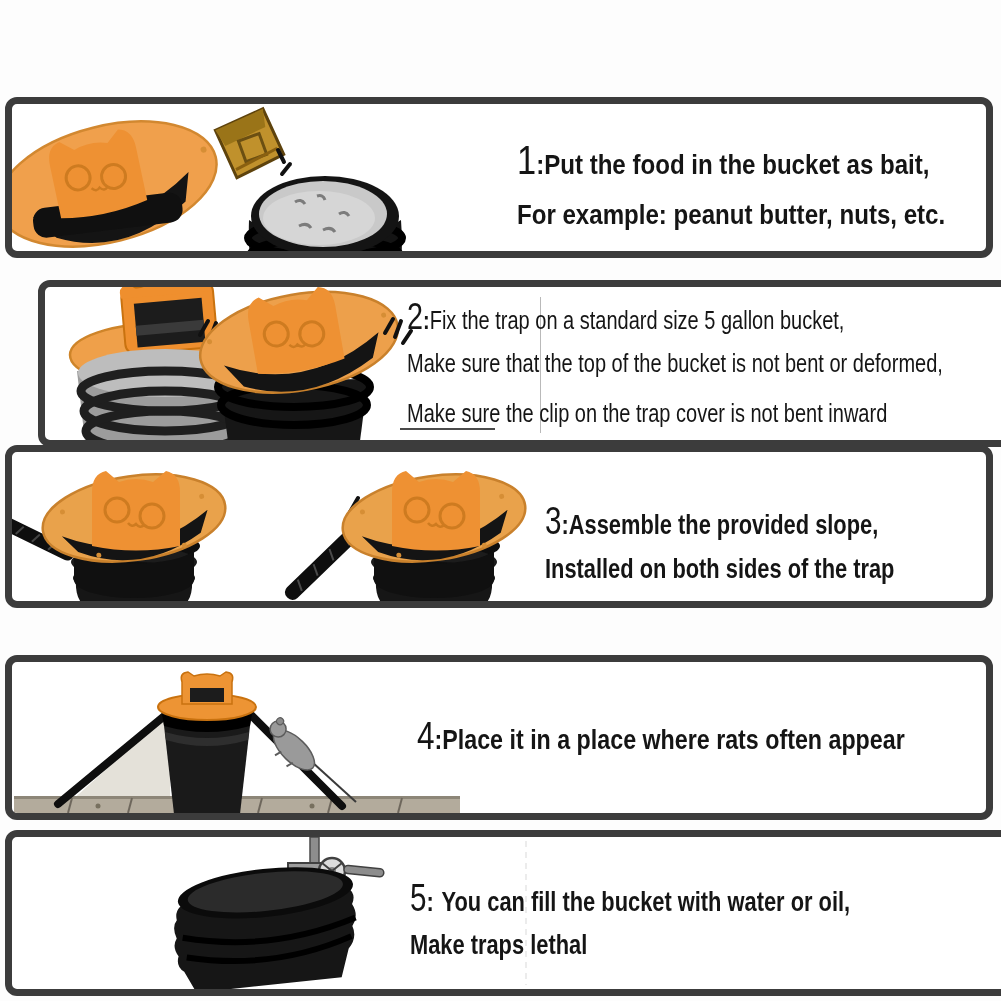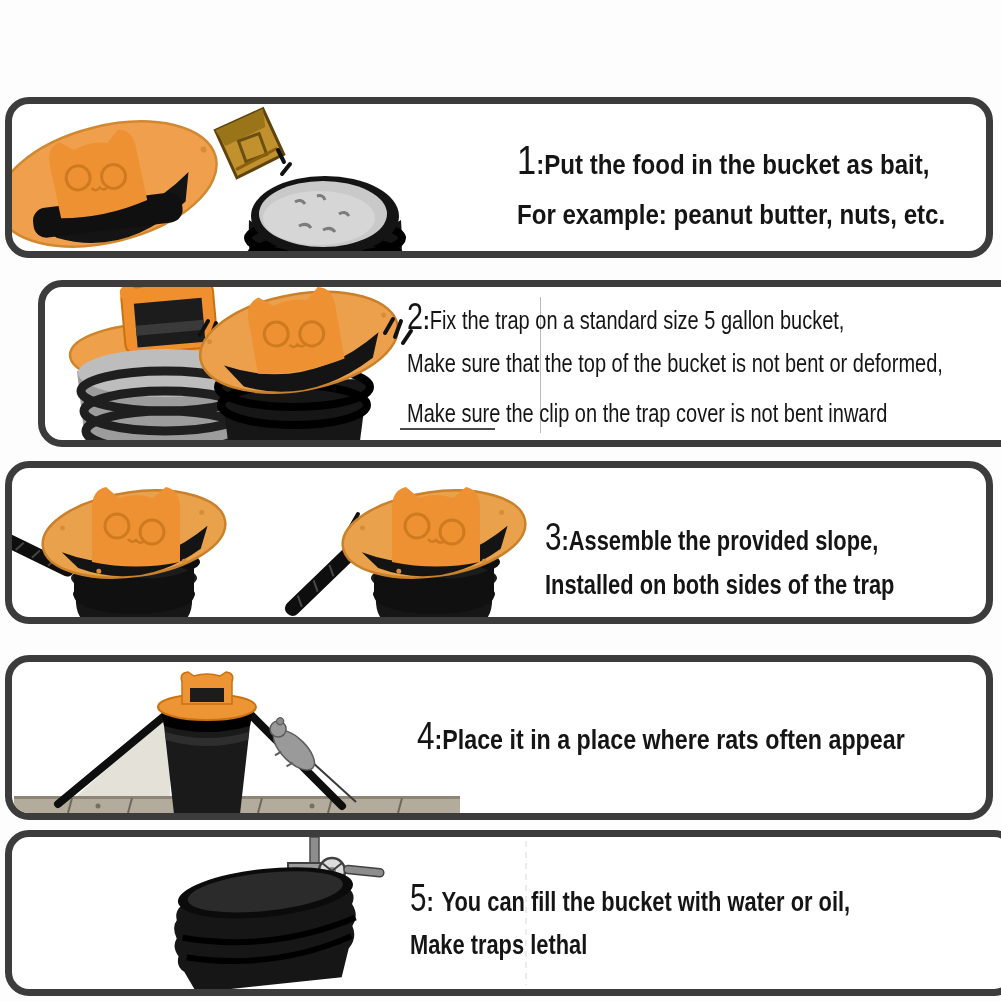--- a/index.html
+++ b/index.html
@@ -5,24 +5,24 @@
   html,body{margin:0;padding:0;background:#fff;}
   .stage{position:relative;width:1001px;height:1001px;background:#fdfdfd;overflow:hidden;
          font-family:"Liberation Sans",sans-serif;color:#151515;}
   
   .banner{position:absolute;left:190px;top:8px;width:662px;height:47px;background:#D7A441;
           display:flex;align-items:center;justify-content:center;}
   .banner h1{margin:0;font-size:36px;font-weight:bold;color:#111;letter-spacing:.5px;
              transform:scaleX(.85);transform-origin:50% 50%;white-space:nowrap;}
   
   .panel{position:absolute;left:5px;width:974px;background:#fff;border:7px solid #3C3C3C;
-         border-radius:24px;overflow:hidden;}
+         border-radius:12px;overflow:hidden;}
   .p1{top:97px;height:147px;}
   .p2{top:280px;height:153px;margin-left:33px;}
-  .p3{top:461px;height:149px;}
+  .p3{top:445px;height:149px;}
   .p4{top:647px;height:151px;margin-top:8px;}
   .p5{top:830px;height:152px;width:971px;padding-left:28px;}
   .art{position:absolute;left:0;top:0;width:100%;height:100%;}
   
   .line{position:absolute;white-space:nowrap;transform-origin:0 50%;line-height:1.15;}
   .num{font-weight:400;}
   .bodytxt{font-weight:600;}
   .n40{font-size:40px;} .n38{font-size:38px;} .n36{font-size:36px;}
   .b28{font-size:28px;} .b25{font-size:25px;font-weight:400;}
   .sx86{transform:scaleX(.86);} .sx80{transform:scaleX(.80);}

